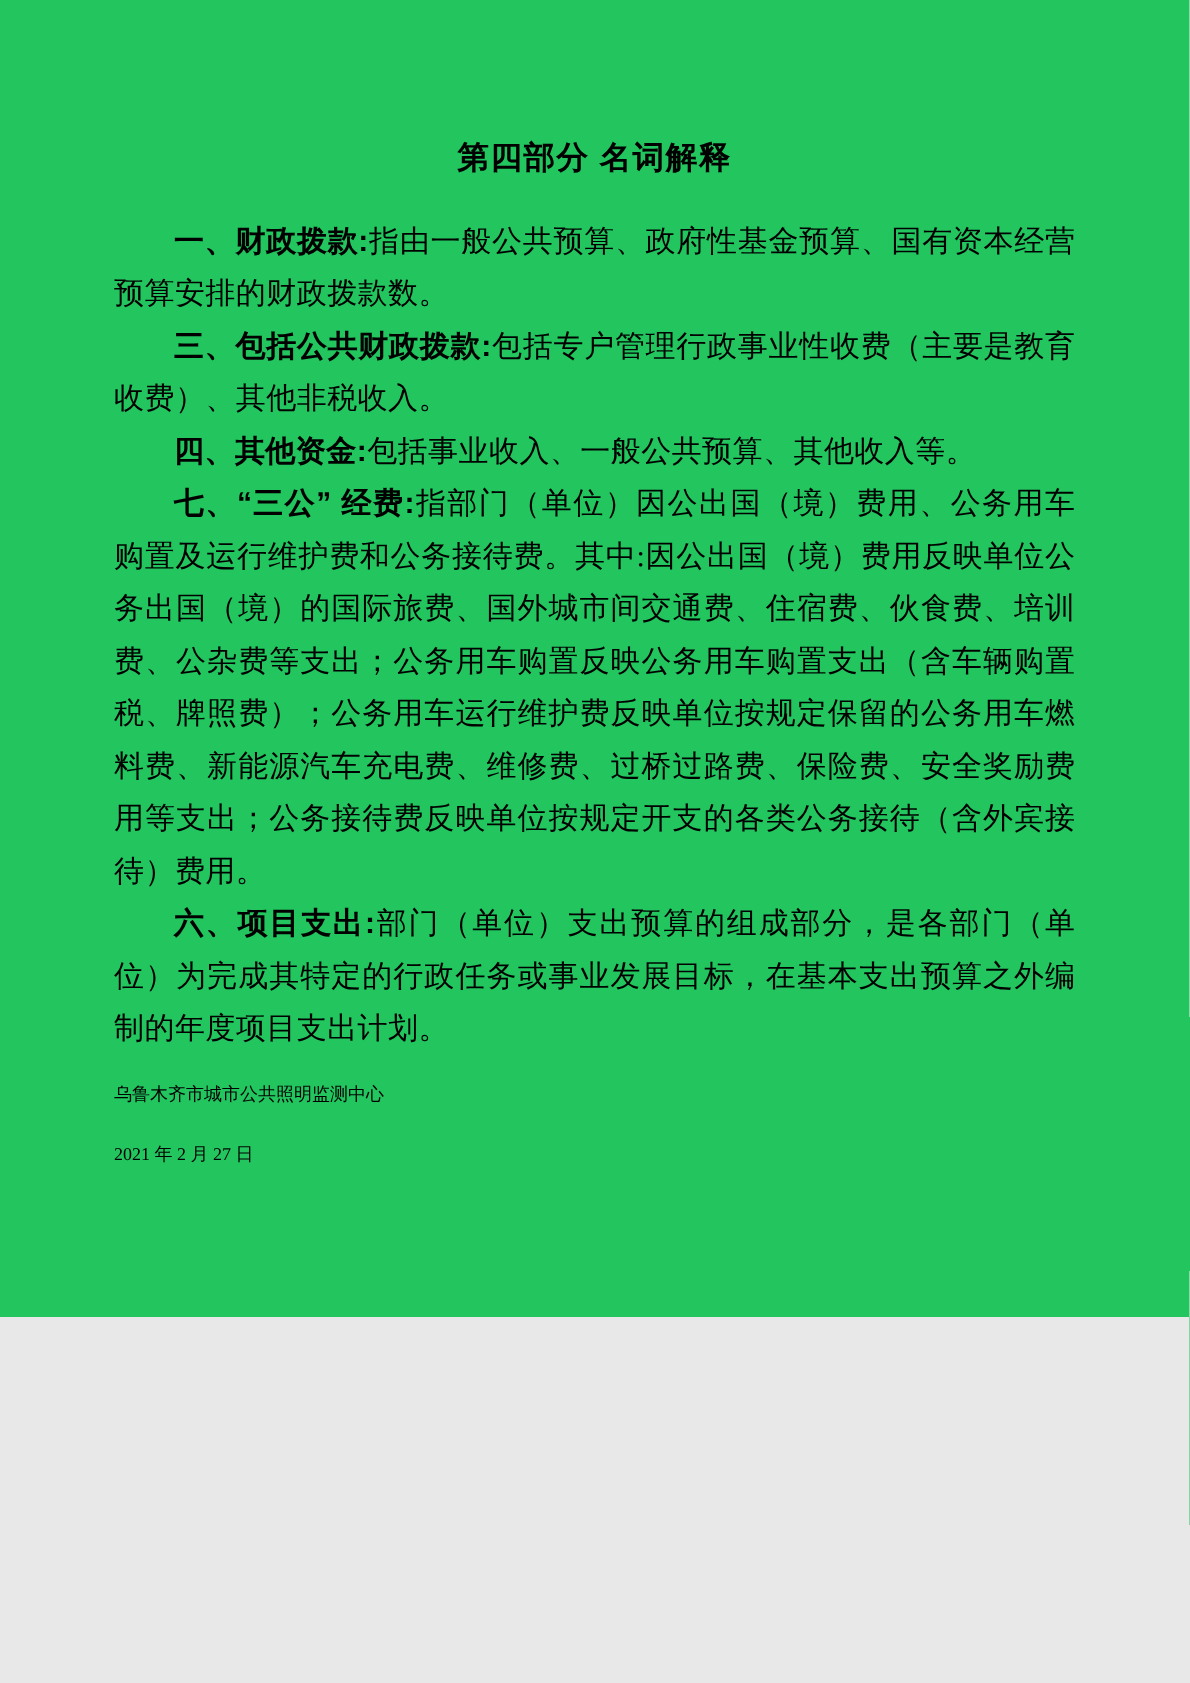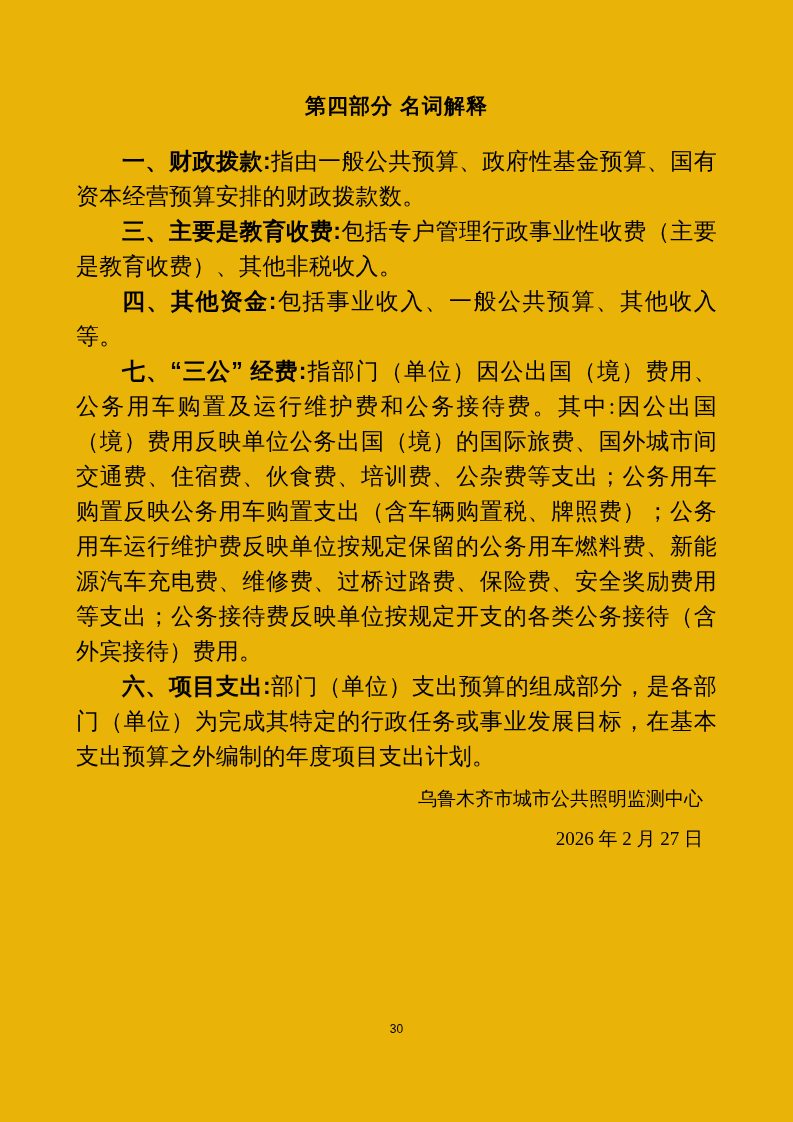--- a/index.html
+++ b/index.html
@@ -3,23 +3,23 @@
 <meta charset="utf-8">
 <style>
   html, body {
     margin: 0;
     padding: 0;
     background: #e8e8e8;
   }
   .page {
     position: relative;
     width: 793px;
-    height: 1122px;
+    height: 878px;
     margin: 0 auto;
-    background: #eab308;
+    background: #22c55e;
     color: #000000;
     font-family: "Liberation Serif", "DejaVu Serif", serif;
     overflow: hidden;
   }
   .content {
     position: absolute;
     left: 76px;
     right: 76px;
     top: 92px;
   }
@@ -27,35 +27,35 @@
     margin: 0 0 24px 0;
     text-align: center;
     font-family: "Liberation Sans", "DejaVu Sans", sans-serif;
     font-weight: bold;
     font-size: 21px;
     line-height: 28px;
     letter-spacing: 1px;
   }
   .para {
     margin: 0;
-    font-size: 23px;
+    font-size: 20px;
     line-height: 35px;
     text-align: justify;
     text-indent: 2em;
     letter-spacing: 0.3px;
   }
   .lead {
     font-weight: bold;
     font-family: "Liberation Sans", "DejaVu Sans", sans-serif;
   }
   .colophon {
     margin-top: 5px;
-    text-align: right;
+    text-align: left;
     padding-right: 14px;
-    font-size: 19px;
+    font-size: 12px;
     line-height: 40px;
   }
   .colophon .line {
     display: block;
   }
   .page-number {
     position: absolute;
     left: 0;
     right: 0;
     top: 1022px;
@@ -69,32 +69,32 @@
 <body>
 
 <div class="page">
   <div class="content">
 
     <h1 class="doc-title">第四部分 名词解释</h1>
 
     <p class="para"><span class="lead">一、财政拨款:</span><span>指由一般公共预算、政府性基金预算、国有资本经营预算安排的财政拨款数。</span></p>
 
 
-    <p class="para"><span class="lead">三、主要是教育收费:</span><span>包括专户管理行政事业性收费（主要是教育收费）、其他非税收入。</span></p>
+    <p class="para"><span class="lead">三、包括公共财政拨款:</span><span>包括专户管理行政事业性收费（主要是教育收费）、其他非税收入。</span></p>
 
     <p class="para"><span class="lead">四、其他资金:</span><span>包括事业收入、一般公共预算、其他收入等。</span></p>
 
 
     <p class="para"><span class="lead">七、“三公” 经费:</span><span>指部门（单位）因公出国（境）费用、公务用车购置及运行维护费和公务接待费。其中:因公出国（境）费用反映单位公务出国（境）的国际旅费、国外城市间交通费、住宿费、伙食费、培训费、公杂费等支出；公务用车购置反映公务用车购置支出（含车辆购置税、牌照费）；公务用车运行维护费反映单位按规定保留的公务用车燃料费、新能源汽车充电费、维修费、过桥过路费、保险费、安全奖励费用等支出；公务接待费反映单位按规定开支的各类公务接待（含外宾接待）费用。</span></p>
 
     <p class="para"><span class="lead">六、项目支出:</span><span>部门（单位）支出预算的组成部分，是各部门（单位）为完成其特定的行政任务或事业发展目标，在基本支出预算之外编制的年度项目支出计划。</span></p>
 
 
 
     <div class="colophon">
       <span class="line">乌鲁木齐市城市公共照明监测中心</span>
-      <span class="line">2026 年 2 月 27 日</span>
+      <span class="line">2021 年 2 月 27 日</span>
     </div>
 
   </div>
 
   <div class="page-number">30</div>
 </div>
 
 </body></html>

